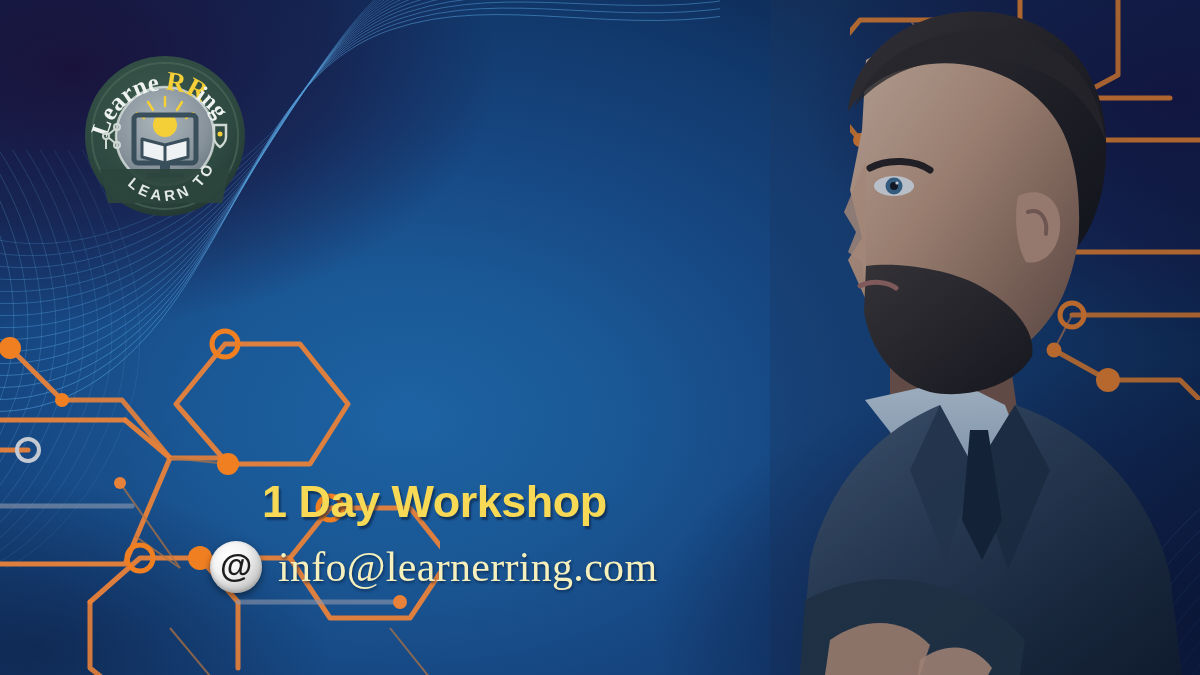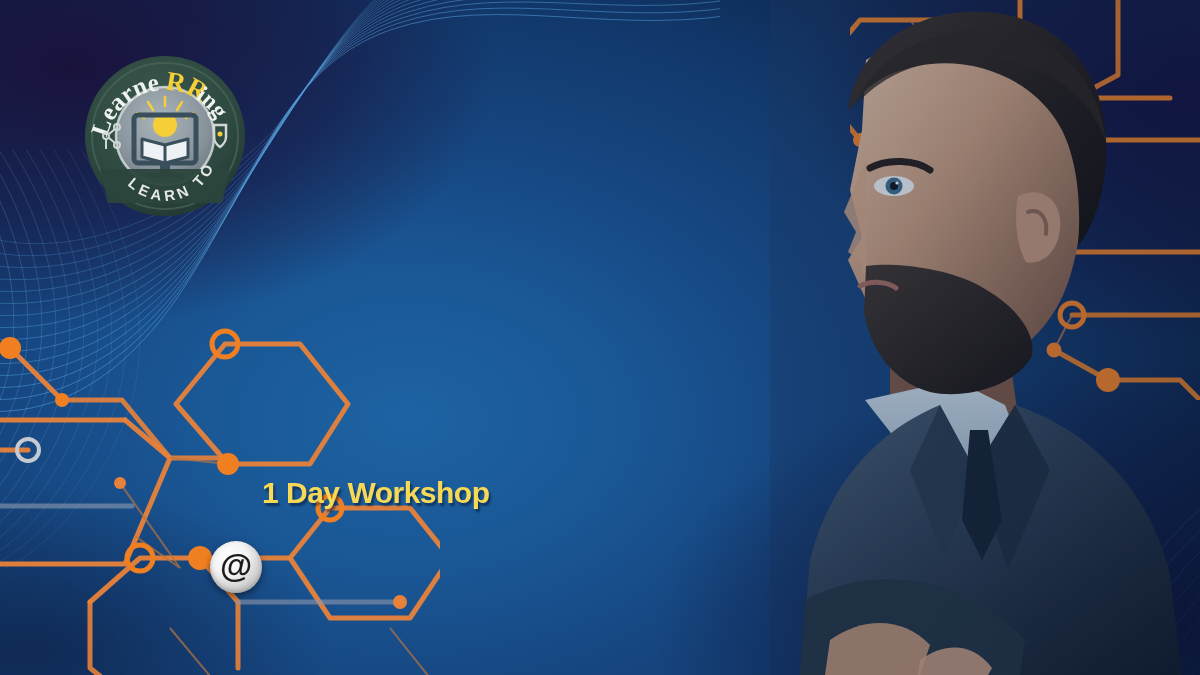--- a/index.html
+++ b/index.html
@@ -68,21 +68,21 @@
     letter-spacing:-1px;
     color:#fdfdf2;
     text-shadow:
        3px 4px 0 #bfae74,
        4px 5px 0 #b7a66d,
        5px 6px 1px rgba(90,78,40,.55);
     white-space:pre-line;
   }
   .subtitle {
     position:absolute; left:262px; top:476px;
-    font-size:30px;
+    font-size:45px;
     font-weight:bold;
     letter-spacing:-.5px;
     color:#f7d956;
     text-shadow: 2px 3px 2px rgba(8,24,52,.55);
   }
   .email-row {
     position:absolute; left:210px; top:541px;
     display:flex; align-items:center; gap:16px;
   }
   .at-badge {
@@ -369,16 +369,17 @@
       <text font-family="Liberation Sans, sans-serif" font-size="15" font-weight="bold" fill="#e3e9e5" letter-spacing="4">
         <textPath href="#arcBot" startOffset="14%">LEARN TO LEAD</textPath>
       </text>
     </svg>
   </div>
 
   <div class="content">
     <div class="subtitle">1 Day Workshop</div>
     <div class="email-row">
       <div class="at-badge">@</div>
+      <div class="email">info@learnerring.com</div>
     </div>
   </div>
 
 </div>
 
 </body></html>

